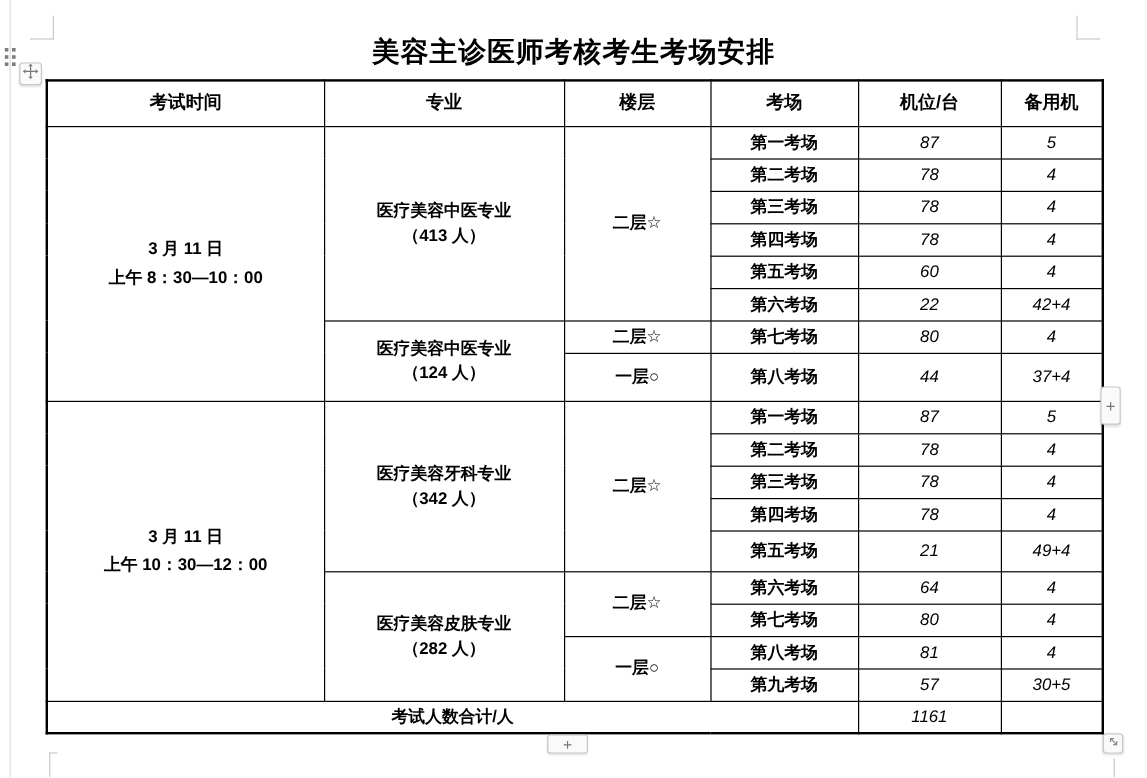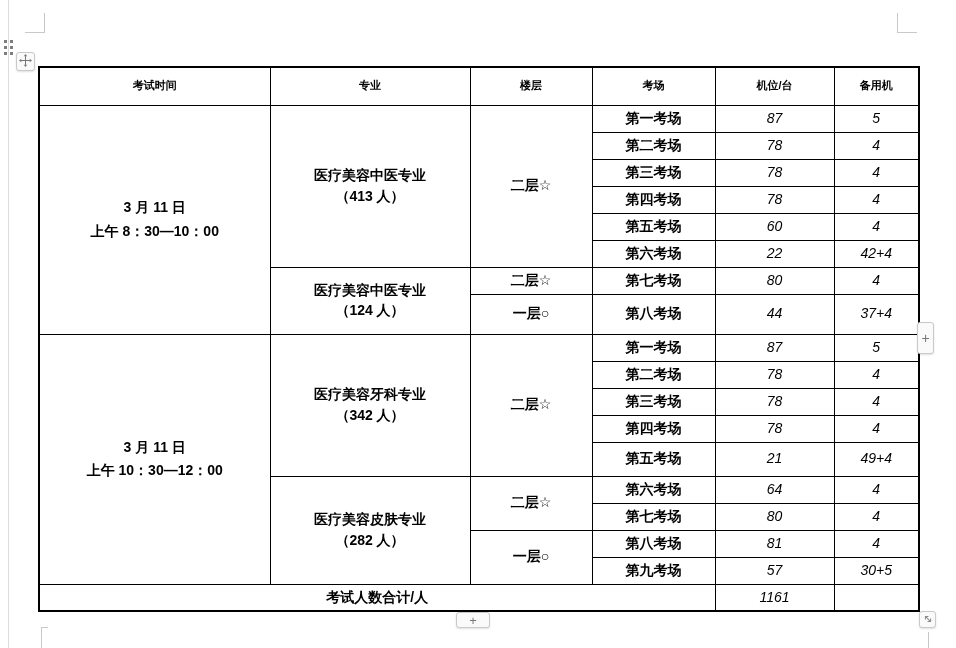--- a/index.html
+++ b/index.html
@@ -10,21 +10,21 @@
   .doc-title{position:absolute;left:38px;top:28px;width:880px;text-align:center;
              font-size:23px;font-weight:700;letter-spacing:1px;}
 
   
   table.sched{position:absolute;left:38px;top:66px;width:880px;border-collapse:collapse;
               table-layout:fixed;border:2px solid #000;}
   .sched td{border:1px solid #000;text-align:center;vertical-align:middle;
             font-size:14px;padding:0 2px;overflow:hidden;line-height:1.25;}
   .sched tr{height:27px;}
   tr.h38{height:38px;} tr.h40{height:40px;} tr.h34{height:34px;}
-  .hdr td{font-weight:700;font-size:11px;}
+  .hdr td{font-weight:700;font-size:15px;}
   .cjk{font-weight:700;}
   .num{font-weight:400;font-family:"Liberation Sans","DejaVu Sans",sans-serif;font-style:italic;}
   .two-line div{margin:3px 0;}
   .time-cell div{margin:6px 0;font-weight:700;}
 
   
   .v-line,.h-line{position:absolute;background:#c9c9c9;}
   .edge-line{position:absolute;left:8px;top:0;width:1px;height:648px;background:#dcdcdc;}
 
   
@@ -68,20 +68,21 @@
         <g fill="#777">
             <path d="M9 0 L6.6 3.2 H11.4 Z"></path>
             <path d="M9 18 L6.6 14.8 H11.4 Z"></path>
             <path d="M0 9 L3.2 6.6 V11.4 Z"></path>
             <path d="M18 9 L14.8 6.6 V11.4 Z"></path>
           </g>
       </svg>
     </span>
   </div>
 
+  <div class="doc-title">美容主诊医师考核考生考场安排</div>
 
   <table class="sched">
     <colgroup>
       <col style="width:231px">
         <col style="width:200px">
         <col style="width:122px">
       <col style="width:123px">
         <col style="width:119px">
         <col style="width:85px">
     </colgroup>

